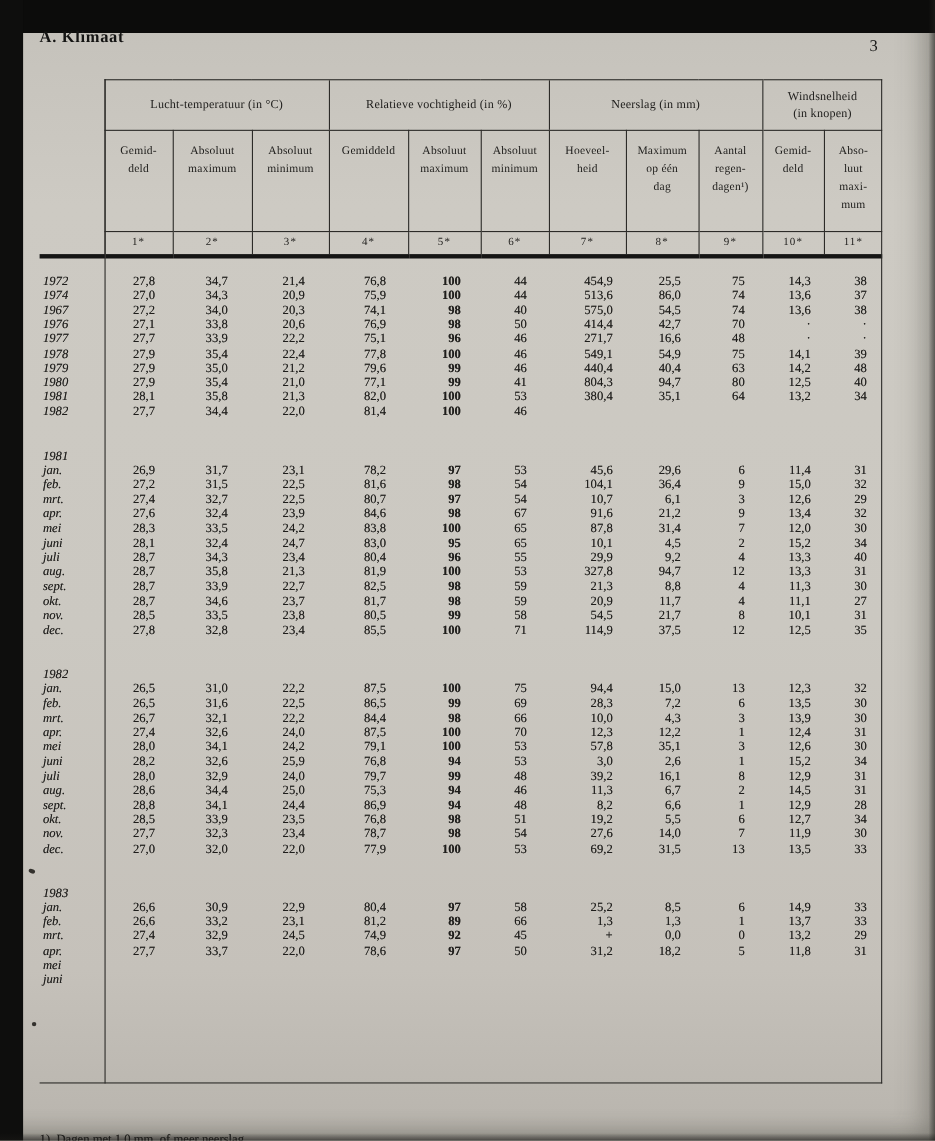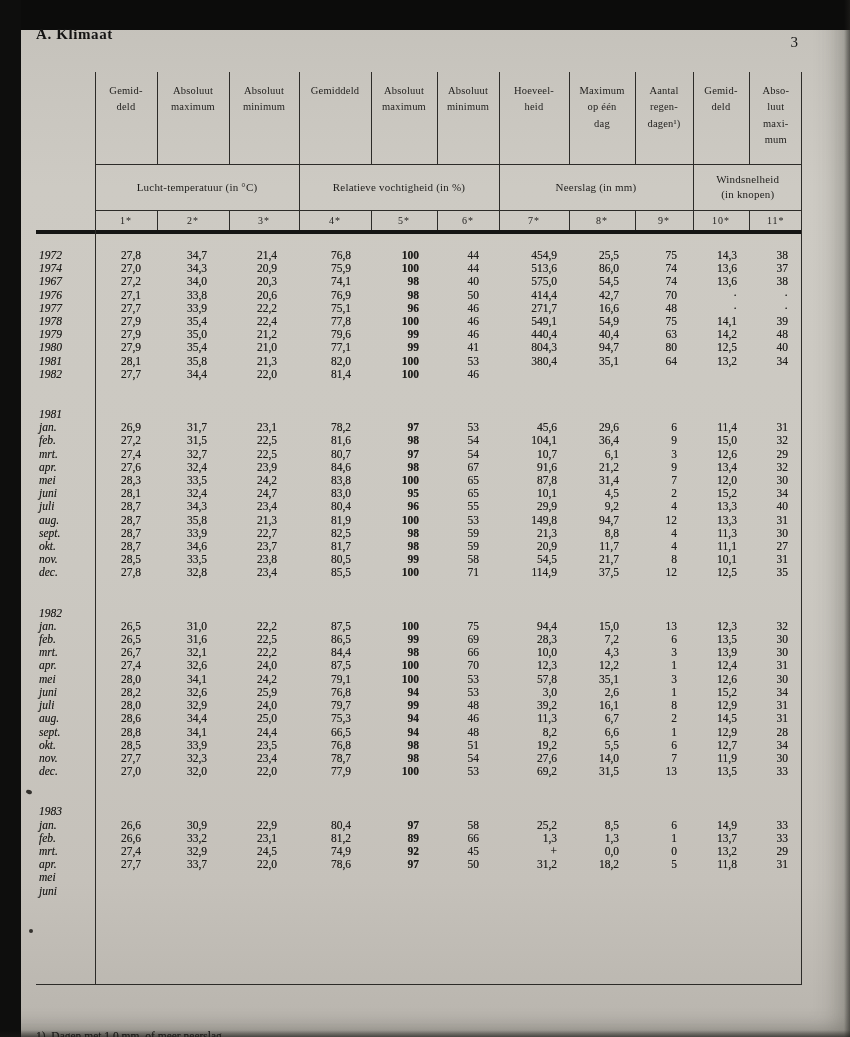--- a/index.html
+++ b/index.html
@@ -93,20 +93,28 @@
         <col style="width:72px">
           <col style="width:66px">
           <col style="width:62px">
         <col style="width:70px">
           <col style="width:66px">
           <col style="width:58px">
         <col style="width:56px">
           <col style="width:53px">
       </colgroup>
       <thead>
+        <tr>
+          <th class="lbl-h"></th>
+          <th class="group" colspan="3">Lucht-temperatuur (in °C)</th>
+          <th class="group" colspan="3">Relatieve vochtigheid (in %)</th>
+          <th class="group" colspan="3">Neerslag (in mm)</th>
+          <th class="group" colspan="2">Windsnelheid
+(in knopen)</th>
+        </tr>
         <tr>
           <th class="lbl-h"></th>
           <th class="colhead">Gemid-
 deld</th>
           <th class="colhead">Absoluut
 maximum</th>
           <th class="colhead">Absoluut
 minimum</th>
           <th class="colhead">Gemiddeld</th>
           <th class="colhead">Absoluut
@@ -122,28 +130,20 @@
 regen-
 dagen¹)</th>
           <th class="colhead">Gemid-
 deld</th>
           <th class="colhead">Abso-
 luut
 maxi-
 mum</th>
         </tr>
         <tr>
-          <th class="lbl-h"></th>
-          <th class="group" colspan="3">Lucht-temperatuur (in °C)</th>
-          <th class="group" colspan="3">Relatieve vochtigheid (in %)</th>
-          <th class="group" colspan="3">Neerslag (in mm)</th>
-          <th class="group" colspan="2">Windsnelheid
-(in knopen)</th>
-        </tr>
-        <tr>
           <th class="lbl-h num-lbl"></th>
           <th class="colnum">1*</th>
           <th class="colnum">2*</th>
           <th class="colnum">3*</th>
           <th class="colnum">4*</th>
           <th class="colnum">5*</th>
           <th class="colnum">6*</th>
           <th class="colnum">7*</th>
           <th class="colnum">8*</th>
           <th class="colnum">9*</th>
@@ -411,21 +411,21 @@
             <td class="val c11">40</td>
           </tr>
           <tr>
             <td class="label">aug.</td>
             <td class="val c1">28,7</td>
             <td class="val c2">35,8</td>
             <td class="val c3">21,3</td>
             <td class="val c4">81,9</td>
             <td class="val c5">100</td>
             <td class="val c6">53</td>
-            <td class="val c7">149,8</td>
+            <td class="val c7">327,8</td>
             <td class="val c8">94,7</td>
             <td class="val c9">12</td>
             <td class="val c10">13,3</td>
             <td class="val c11">31</td>
           </tr>
           <tr>
             <td class="label">sept.</td>
             <td class="val c1">28,7</td>
             <td class="val c2">33,9</td>
             <td class="val c3">22,7</td>
@@ -607,21 +607,21 @@
             <td class="val c8">6,7</td>
             <td class="val c9">2</td>
             <td class="val c10">14,5</td>
             <td class="val c11">31</td>
           </tr>
           <tr>
             <td class="label">sept.</td>
             <td class="val c1">28,8</td>
             <td class="val c2">34,1</td>
             <td class="val c3">24,4</td>
-            <td class="val c4">66,5</td>
+            <td class="val c4">86,9</td>
             <td class="val c5">94</td>
             <td class="val c6">48</td>
             <td class="val c7">8,2</td>
             <td class="val c8">6,6</td>
             <td class="val c9">1</td>
             <td class="val c10">12,9</td>
             <td class="val c11">28</td>
           </tr>
           <tr>
             <td class="label">okt.</td>

